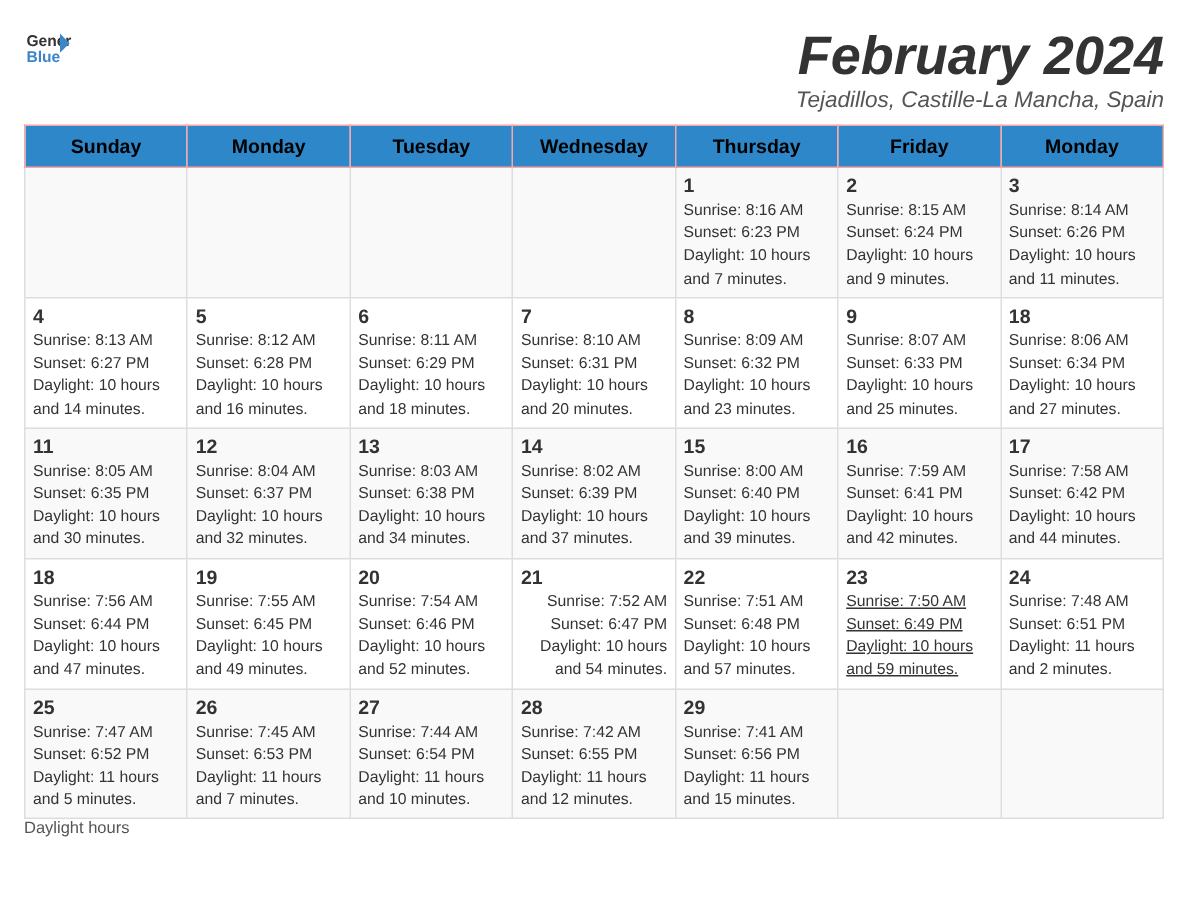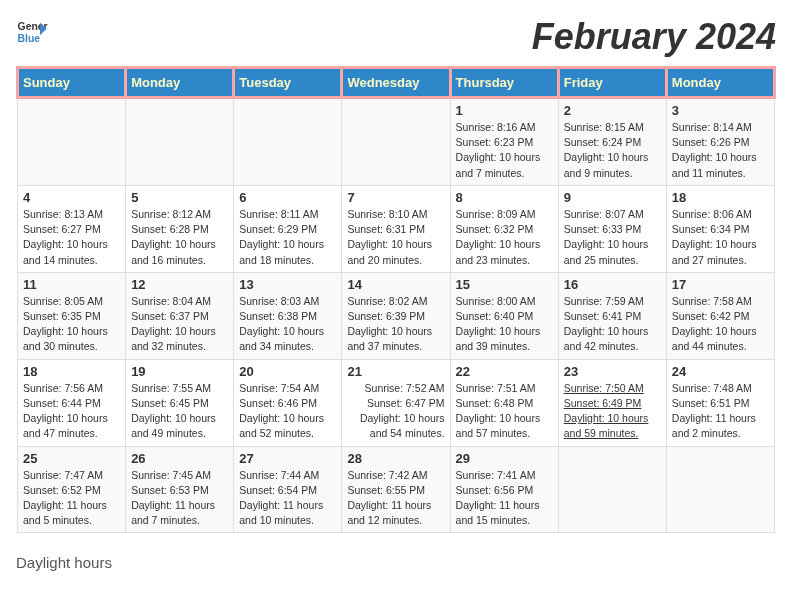--- a/index.html
+++ b/index.html
@@ -38,26 +38,26 @@
       font-size: 15px;
       color: #555;
     }
     table {
       width: 100%;
       border-collapse: collapse;
       table-layout: fixed;
     }
     thead th {
       background-color: #2e87c8;
-      color: #fef9c3;
+      color: #000000;
       font-size: 13px;
       font-weight: bold;
       padding: 6px 4px;
-      text-align: left;
-      border: 3px solid #fca5a5;
+      text-align: center;
+      border: 1px solid #fca5a5;
     }
     tbody td {
       vertical-align: top;
       border: 1px solid #ddd;
       padding: 4px 5px;
       font-size: 11px;
       color: #333;
       height: 85px;
     }
     .day-num {
@@ -72,39 +72,40 @@
       line-height: 1.45;
       color: #333;
     }
     tbody tr:nth-child(odd) td {
       background-color: #f9f9f9;
     }
     tbody tr:nth-child(even) td {
       background-color: #ffffff;
     }
     .footer {
-      margin-top: 21px;
-      font-size: 15px;
+      margin-top: 0;
+      font-size: 11px;
       color: #555;
       text-align: left;
     }
   </style>
 </head>
 <body>
 
 <div class="header-section">
   <div class="logo">
     <svg class="logo-icon" viewBox="0 0 40 40">
       <text x="2" y="18" font-size="13" font-weight="bold" fill="#333">General</text>
       <text x="2" y="32" font-size="13" font-weight="bold" fill="#3a86c8">Blue</text>
       <polygon points="30,8 38,16 30,24" fill="#3a86c8"></polygon>
     </svg>
   </div>
   <div class="title-block">
     <div class="month-title">February 2024</div>
+    <div class="location-title">Tejadillos, Castille-La Mancha, Spain</div>
   </div>
 </div>
 
 <table>
   <thead>
     <tr>
     <th>Sunday</th>
         <th>Monday</th>
         <th>Tuesday</th>
         <th>Wednesday</th>

